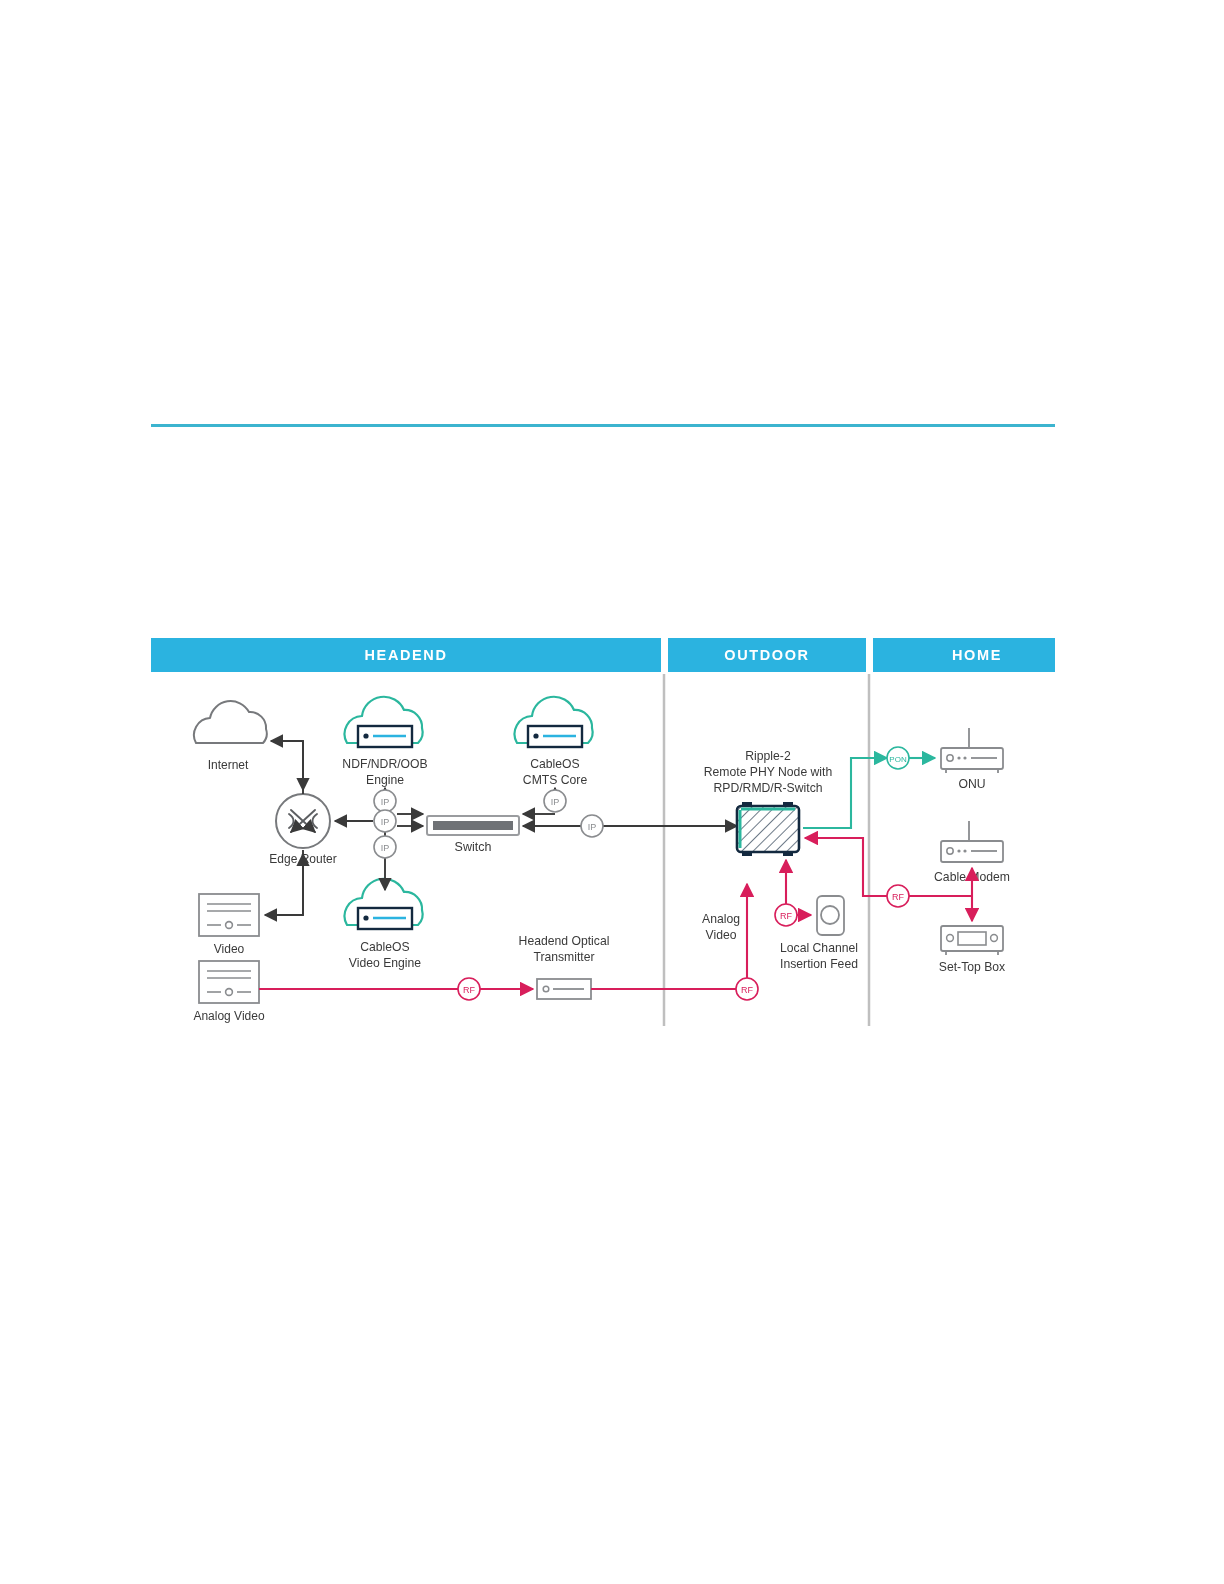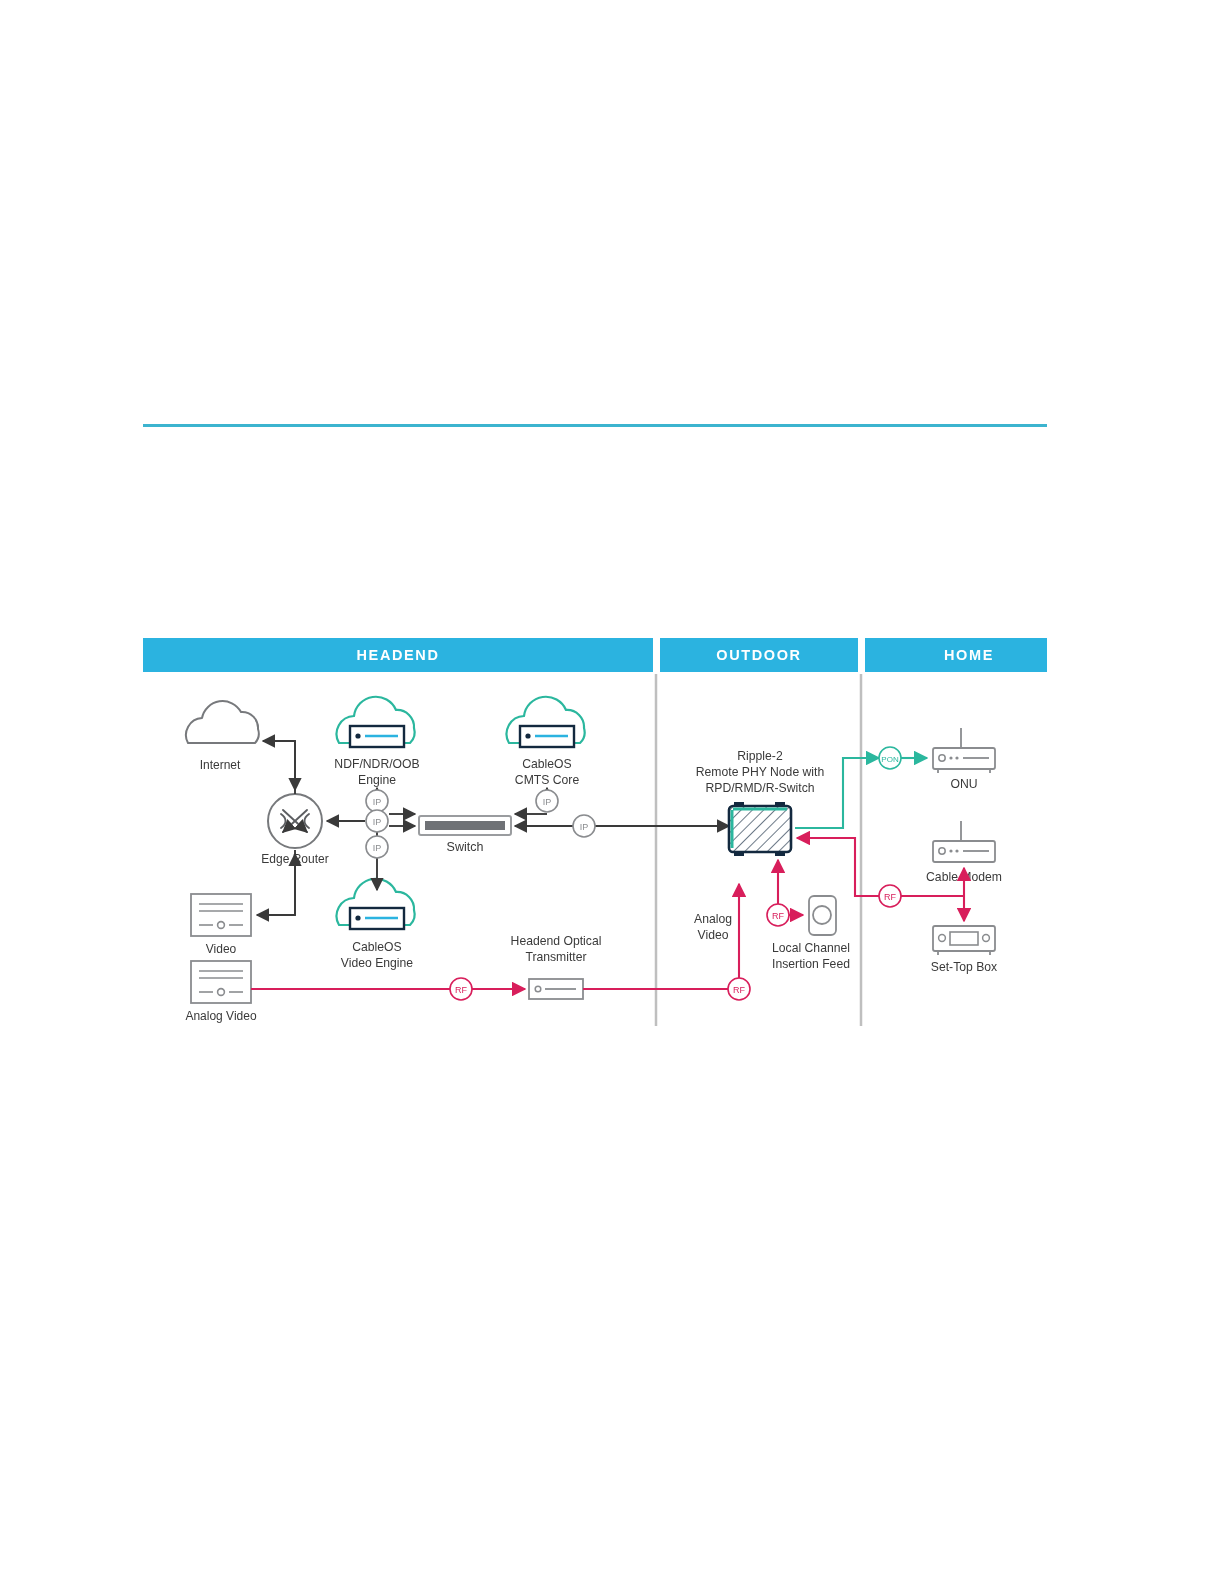--- a/index.html
+++ b/index.html
@@ -1,17 +1,17 @@
 <!DOCTYPE html>
 <html><head>
 <meta charset="utf-8">
 <style>
   html,body{margin:0;padding:0;background:#ffffff;}
   body{width:1224px;height:1584px;position:relative;font-family:"Liberation Sans",sans-serif;}
-  #page{position:absolute;left:0;top:0;width:1047px;height:1584px;overflow:hidden;background:#fff;}
+  #page{position:absolute;left:8px;top:0;width:1047px;height:1584px;overflow:hidden;background:#fff;}
   #rule{position:absolute;left:143px;top:424px;width:930px;height:3px;background:#3cb4cf;}
   #diagram{position:absolute;left:143px;top:638px;width:930px;height:392px;}
   svg{display:block;}
   text{font-family:"Liberation Sans",sans-serif;}
 </style>
 </head>
 <body>
 
 <div id="page">
 

